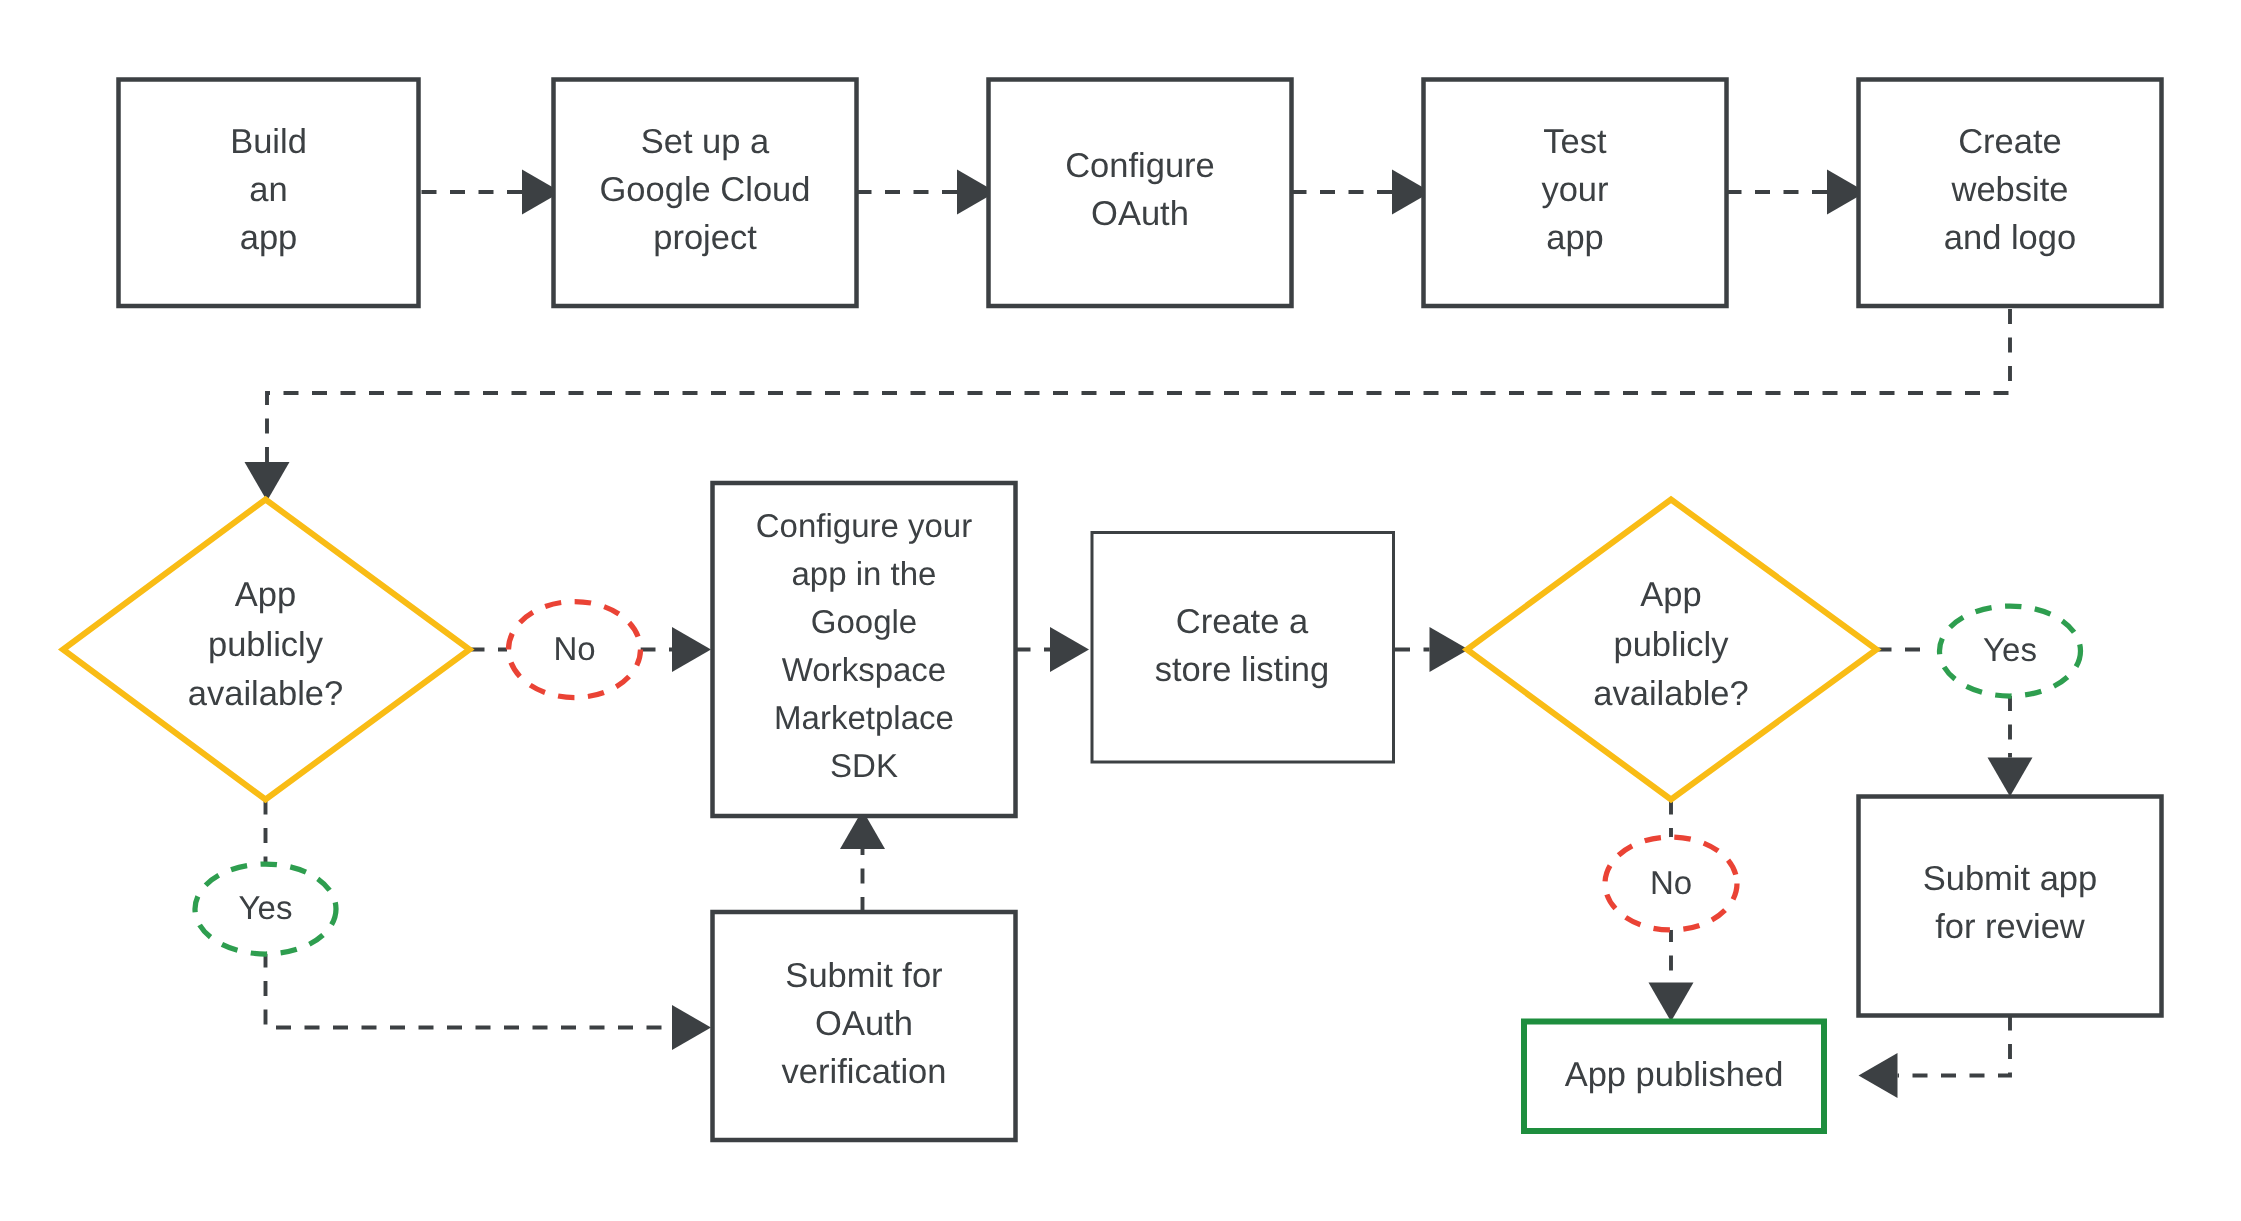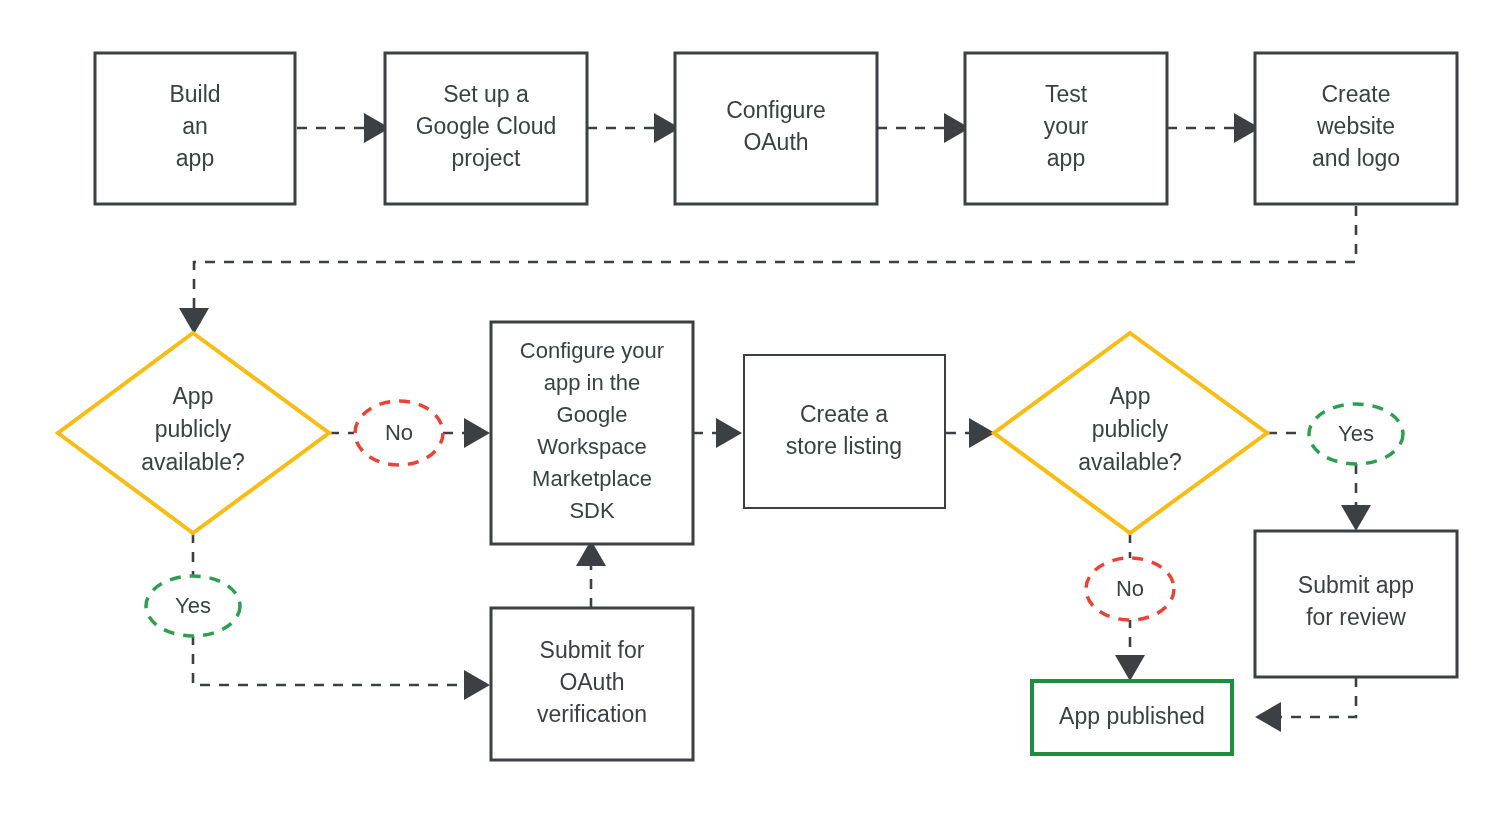--- a/index.html
+++ b/index.html
@@ -10,21 +10,20 @@
   body {
     width: 1494px;
     height: 814px;
     font-family: "Liberation Sans", sans-serif;
     overflow: hidden;
   }
   #flow-root {
     position: relative;
     width: 1311px;
     height: 814px;
-    padding-left: 16px;
   }
   svg.flow-canvas {
     display: block;
     width: 1494px;
     height: 814px;
   }
   .node-box {
     fill: #ffffff;
     stroke: #3C4043;
     stroke-width: 3;

